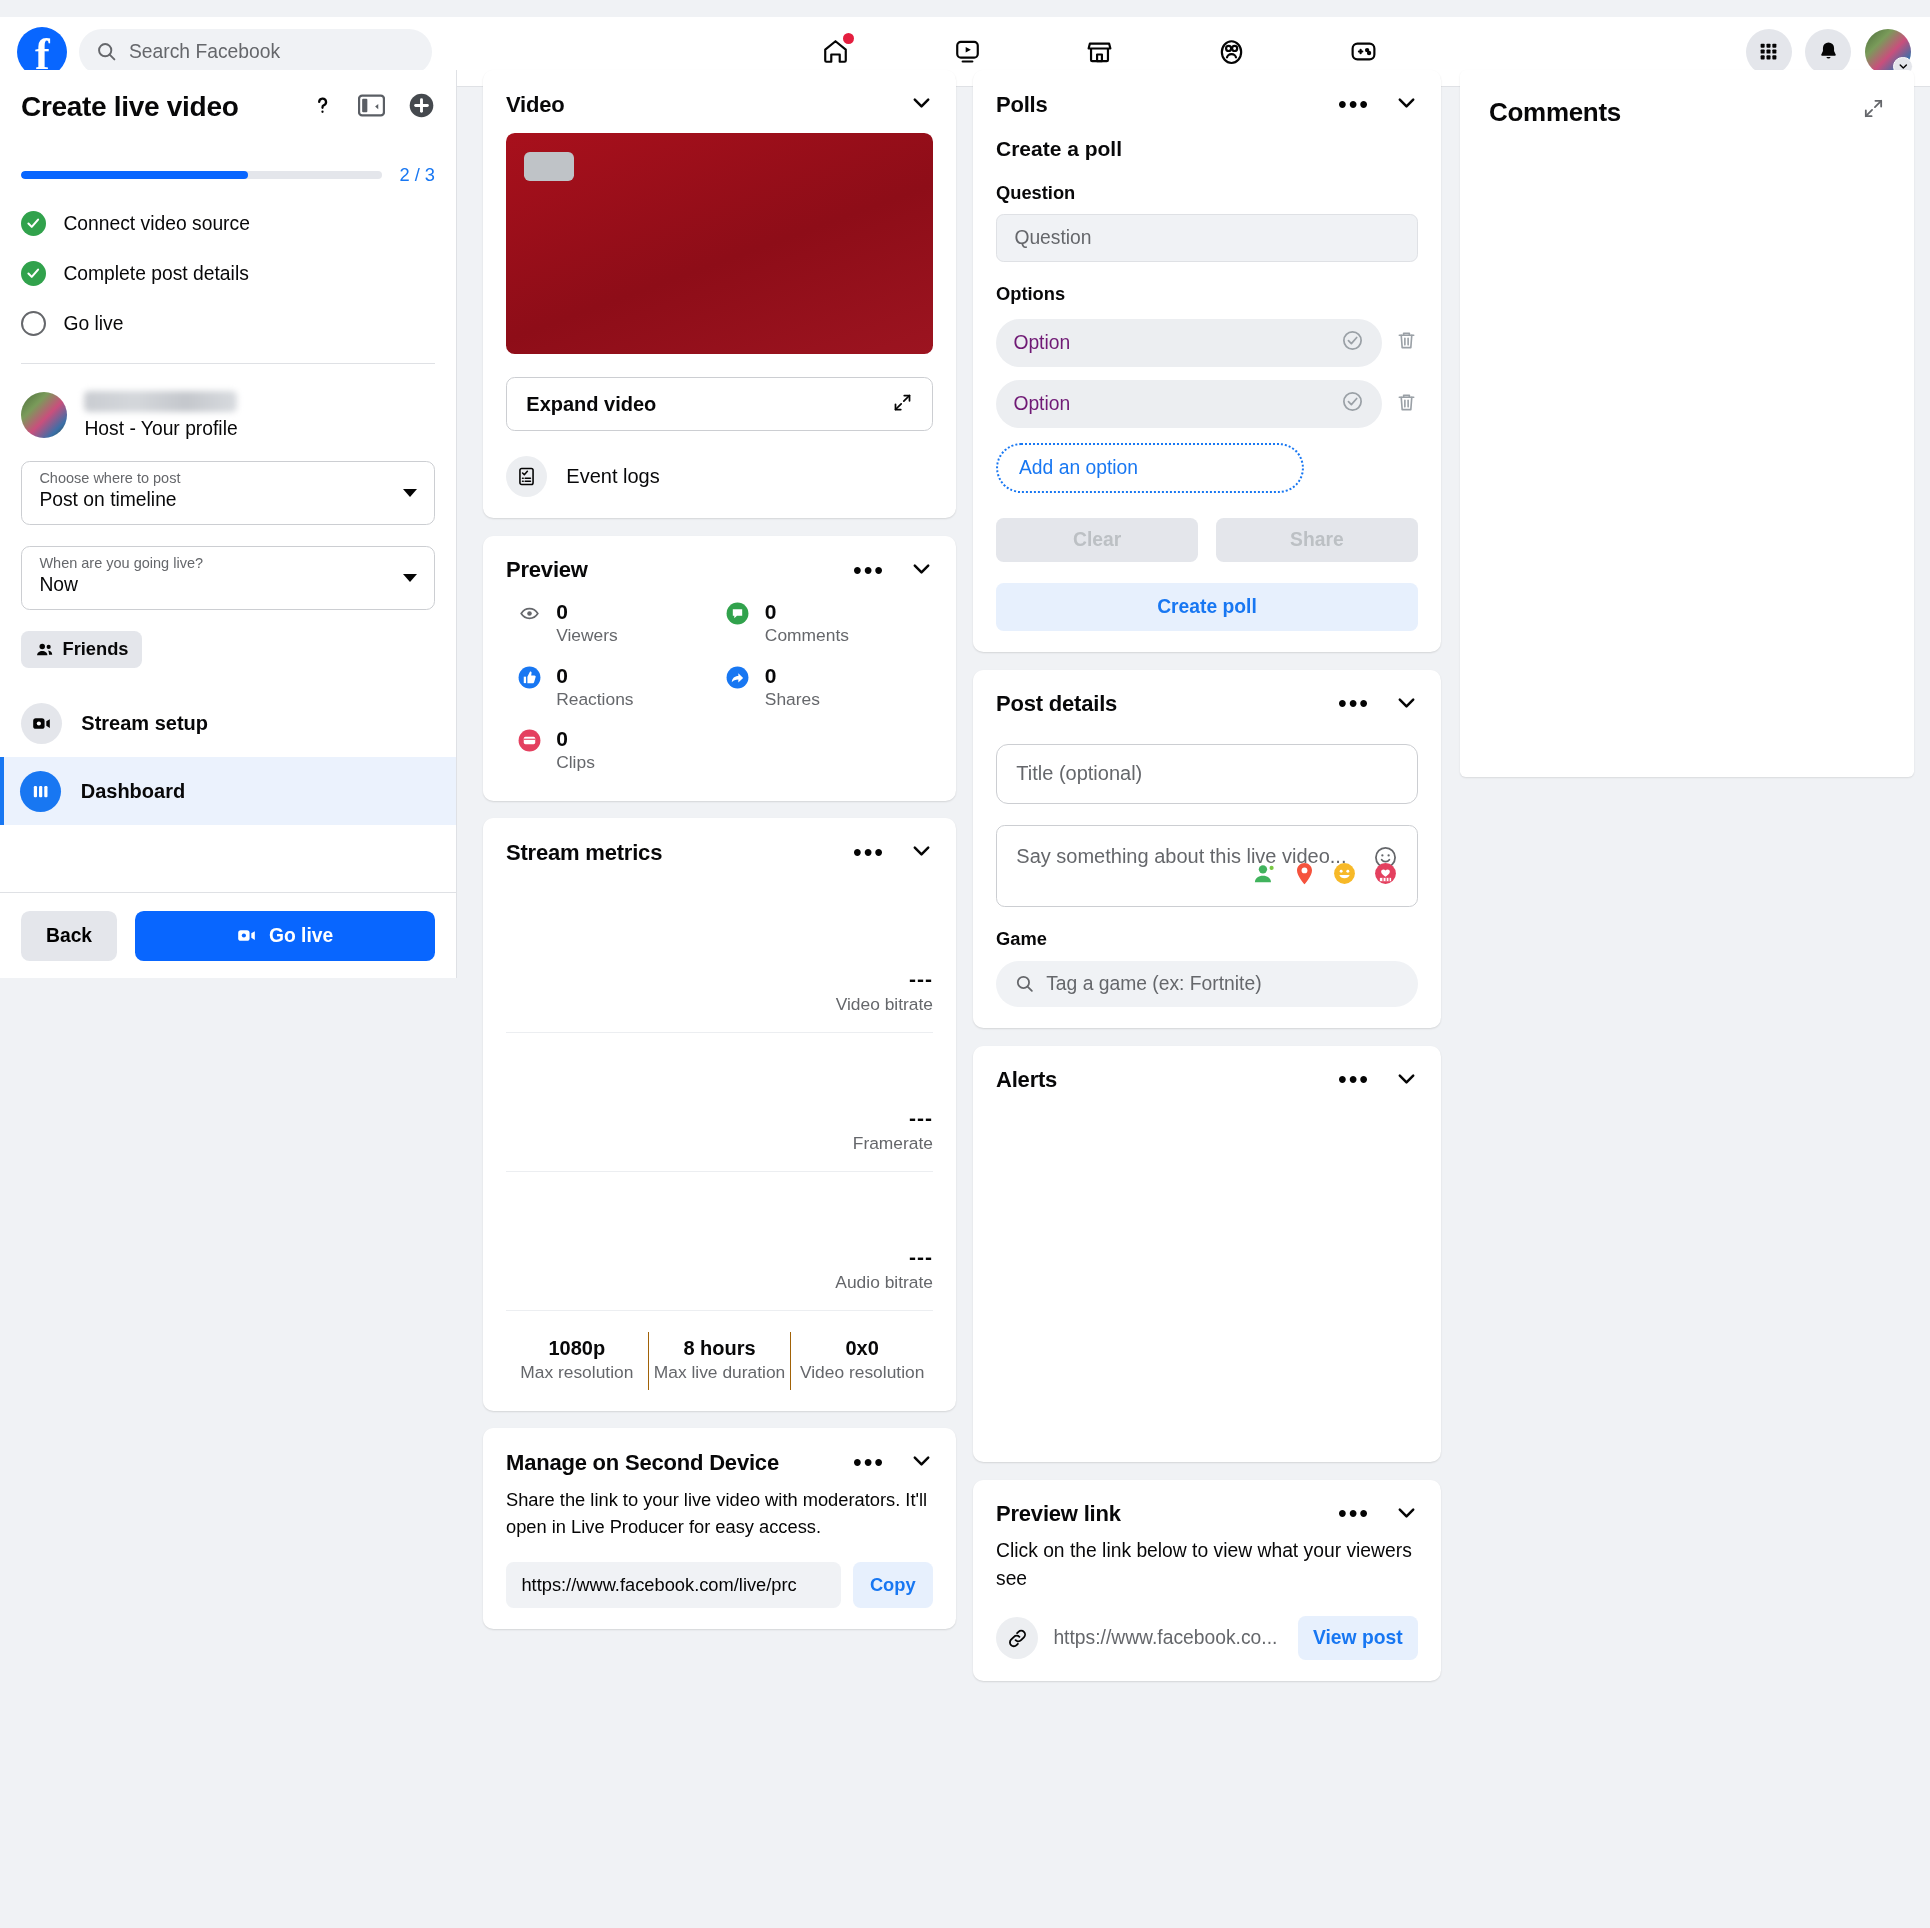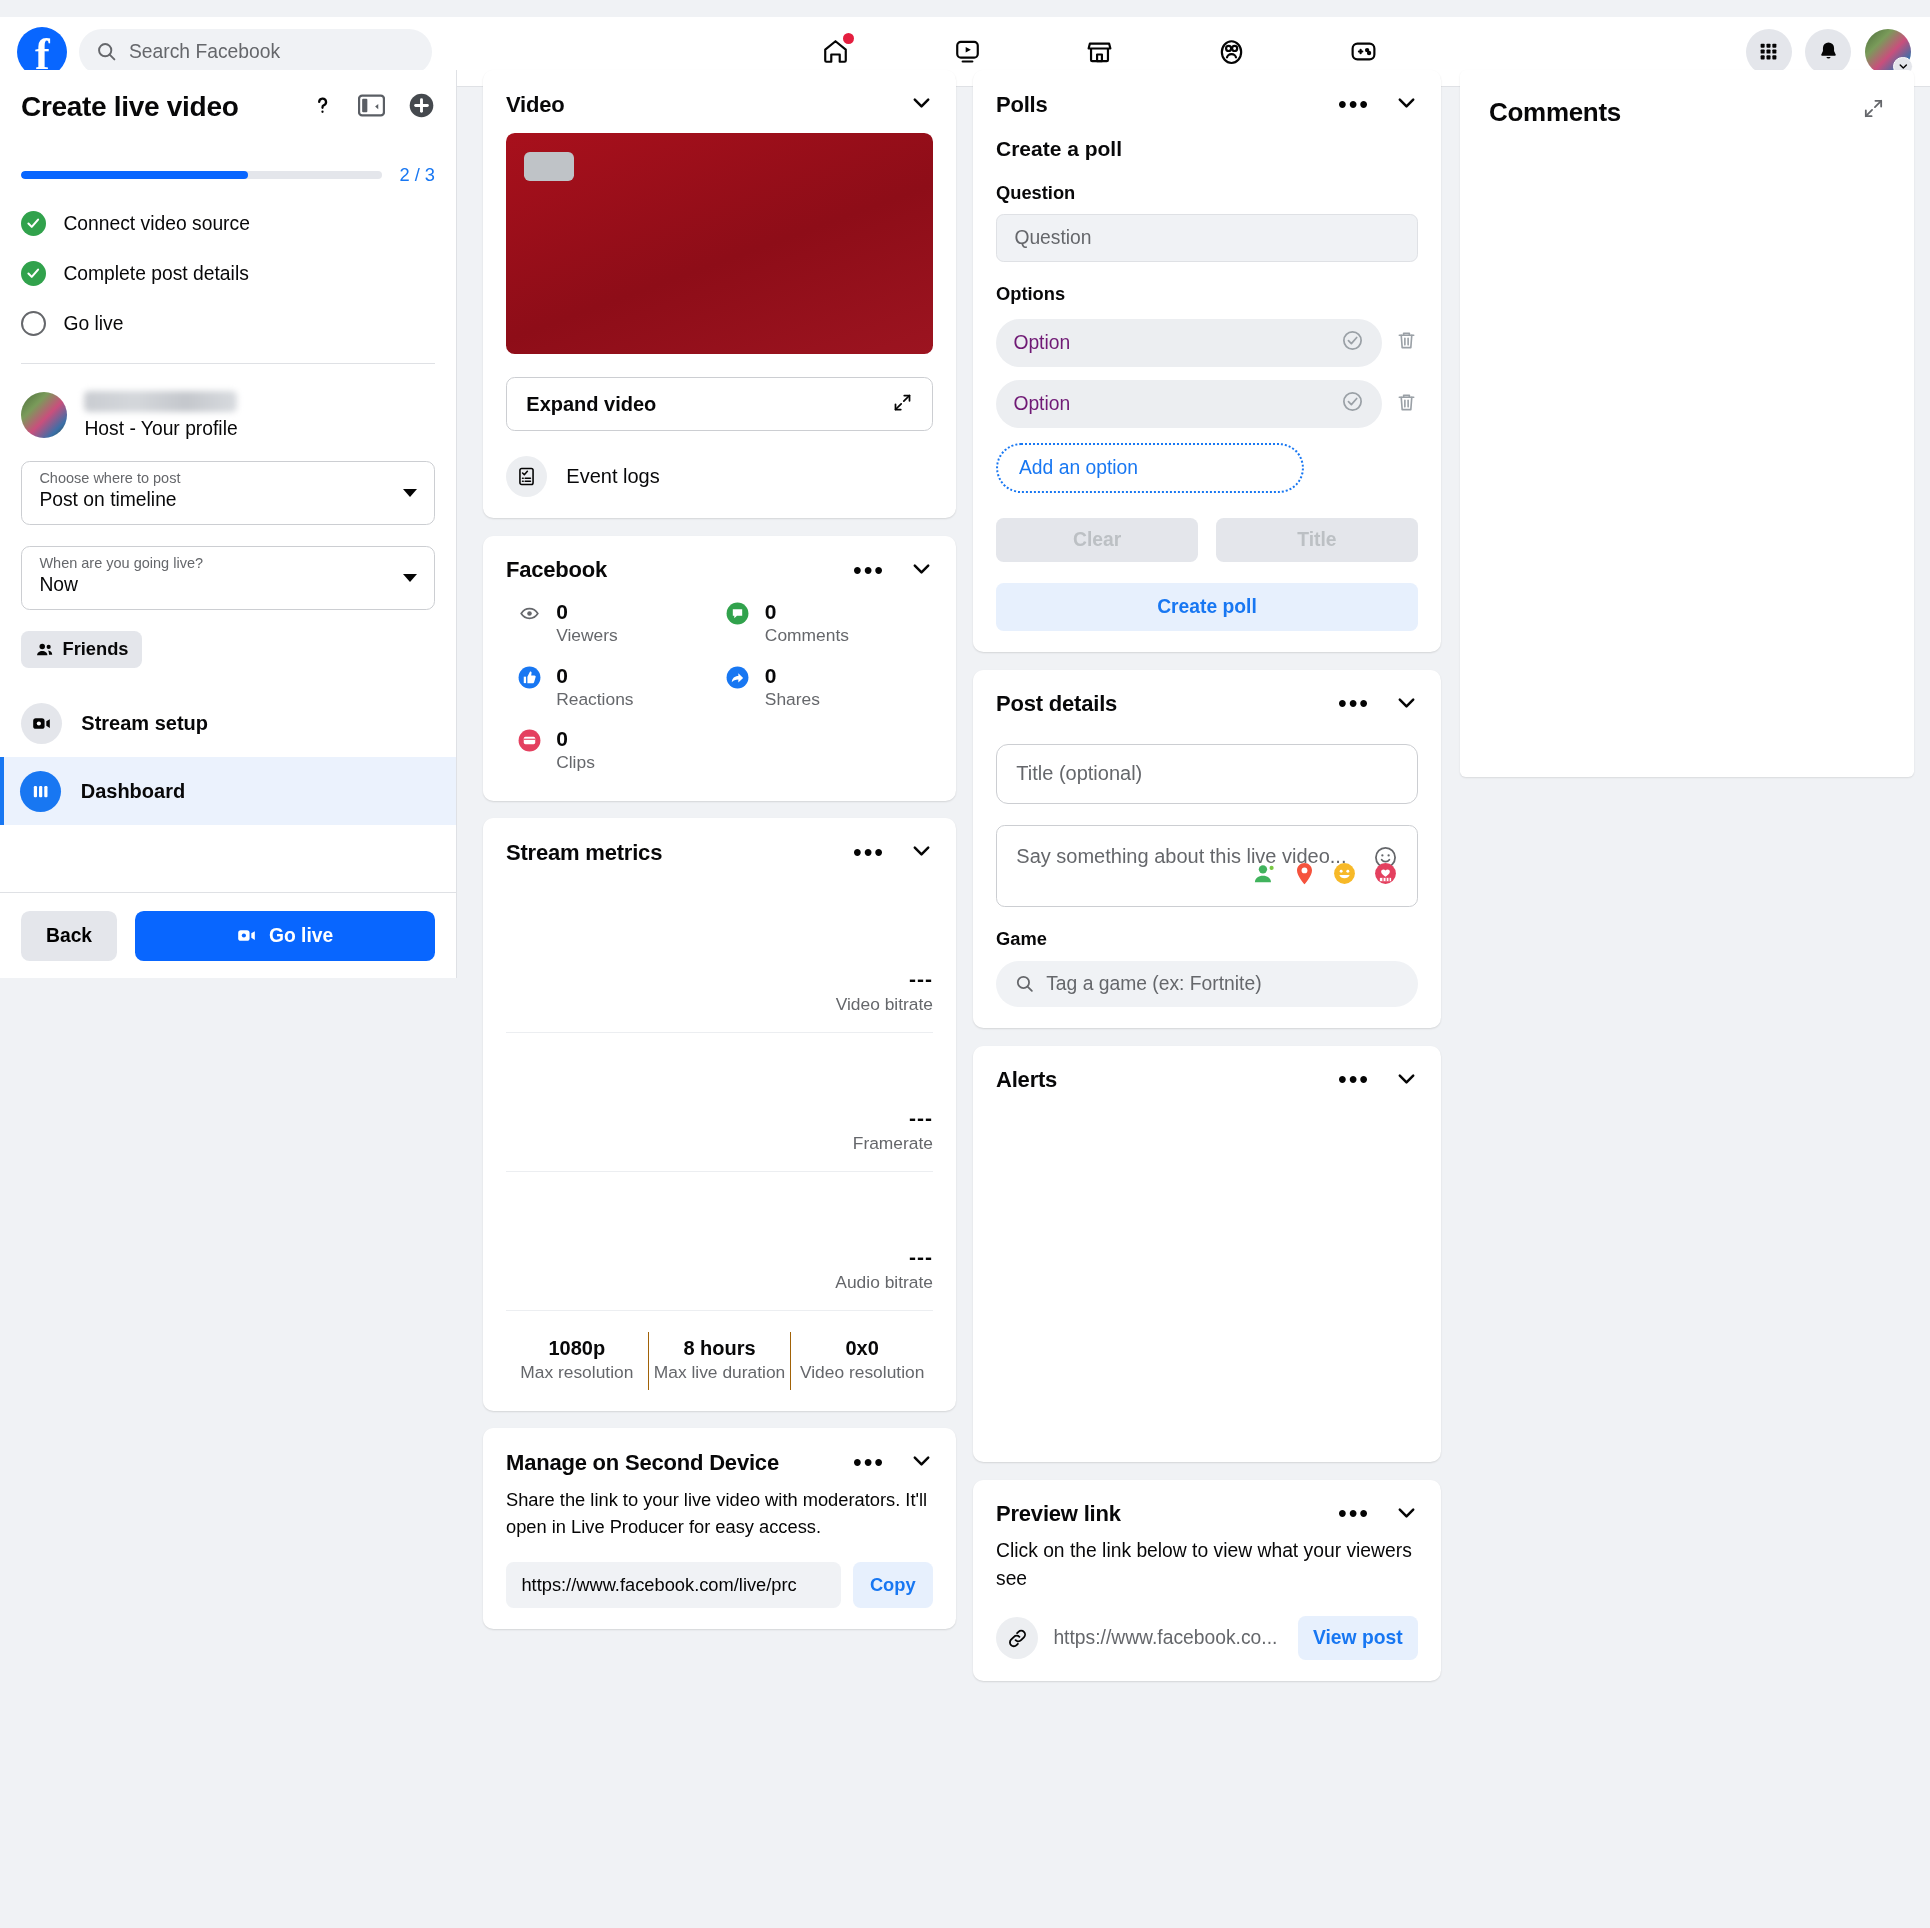--- a/index.html
+++ b/index.html
@@ -520,21 +520,21 @@
               <line x1="10.5" y1="17.5" x2="16.5" y2="17.5"></line>
             </svg>
         </span>
         <span class="row-ic-lbl">Event logs</span>
       </div>
     </div>
   </div>
 
   <div class="card">
     <div class="card-head">
-      <span class="card-title">Facebook</span>
+      <span class="card-title">Preview</span>
       <div class="card-head-ic">
         <span class="dots">•••</span>
         <span class="chev">
           <svg width="23" height="23" viewBox="0 0 24 24" fill="none" stroke="#050505" stroke-width="2.6" stroke-linecap="round" stroke-linejoin="round">
               <polyline points="5,9 12,16 19,9"></polyline>
             </svg>
         </span>
       </div>
     </div>
     <div class="card-body">
@@ -736,21 +736,21 @@
               <line x1="10.3" y1="9.8" x2="10.3" y2="16.5"></line>
               <line x1="13.7" y1="9.8" x2="13.7" y2="16.5"></line>
             </svg>
         </span>
       </div>
 
       <div class="add-opt">Add an option</div>
 
       <div class="btn2-row">
         <button class="btn-dis">Clear</button>
-        <button class="btn-dis">Title</button>
+        <button class="btn-dis">Share</button>
       </div>
       <button class="btn-lightblue">Create poll</button>
     </div>
   </div>
 
   <div class="card">
     <div class="card-head">
       <span class="card-title">Post details</span>
       <div class="card-head-ic">
         <span class="dots">•••</span>

